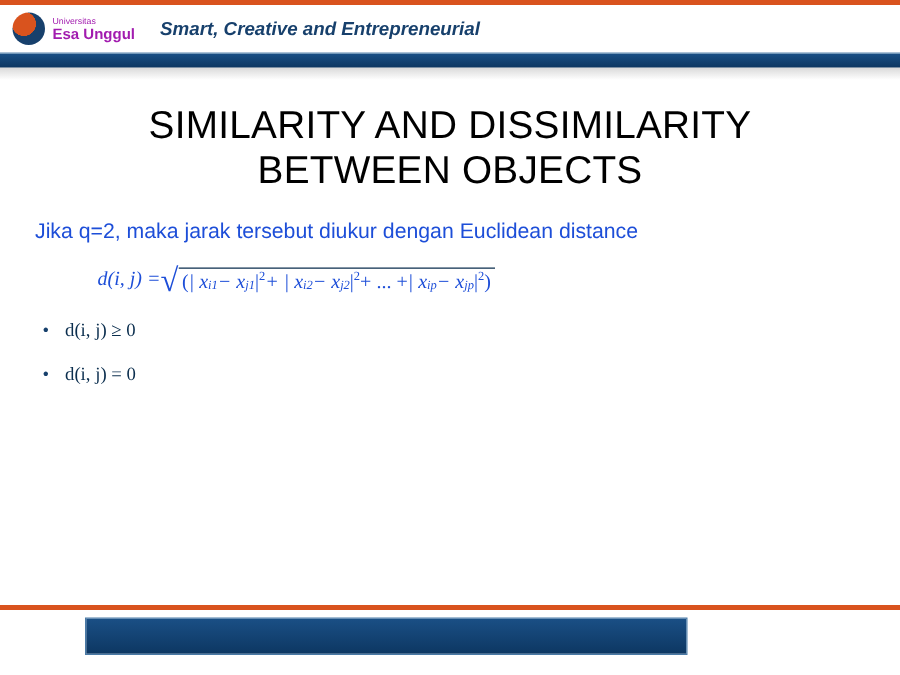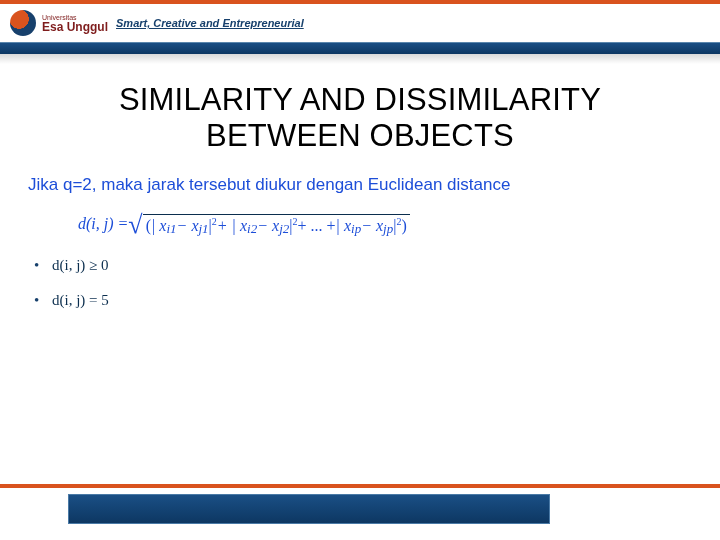--- a/index.html
+++ b/index.html
@@ -33,33 +33,32 @@
     align-items: center;
     gap: 6px;
   }
   .logo-swirl {
     width: 26px; height: 26px;
     border-radius: 50%;
     background: radial-gradient(circle at 35% 35%, #d9531e 0 40%, #17406c 41% 100%);
     position: relative;
   }
   .logo-text {
-    color: #7f1d1d;
+    color: #a21caf;
     font-size: 12px;
     font-weight: bold;
     line-height: 1;
   }
   .logo-text .small { font-size: 7px; font-weight: normal; display: block; }
   .tagline {
-    margin-left: 8px;
+    margin-left: 20px;
     color: #17406c;
     font-style: italic;
     font-weight: bold;
-    font-size: 11px;
-    text-decoration: underline;
+    font-size: 15px;
   }
   .header-blue-bar {
     position: absolute;
     left: 0; right: 0;
     top: 42px;
     height: 12px;
     background: linear-gradient(#1a4f85, #0d3762);
     border-top: 1px solid #5a86ad;
   }
   .header-shadow {
@@ -96,21 +95,21 @@
     white-space: nowrap;
   }
   .formula .it { font-style: italic; }
   .formula .sqrt-sym { font-size: 26px; position: relative; top: 1px; }
   .formula .over {
     border-top: 1.2px solid #0b2e4e;
     padding: 2px 3px 0 3px;
     display: inline-flex;
     align-items: center;
   }
-  .formula sub { font-size: 13px; font-style: italic; position: relative; bottom: -3px; }
+  .formula sub { font-size: 10px; font-style: italic; position: relative; bottom: -3px; }
   .formula sup { font-size: 10px; position: relative; top: -4px; }
   .props {
     list-style: none;
     margin-left: 6px;
     color: #0b2e4e;
     font-family: "Cambria Math", "Times New Roman", serif;
     font-size: 15px;
   }
   .props li {
     margin: 18px 0;
@@ -172,20 +171,20 @@
   <div class="formula">
     <span class="it">d(i, j) =</span>
     <span class="sqrt-sym">√</span>
     <span class="over">
       (<span class="it">| x</span><sub>i1</sub><span class="it"> − x</span><sub>j1</sub><span> |</span><sup>2</sup><span class="it"> + | x</span><sub>i2</sub><span class="it"> − x</span><sub>j2</sub><span> |</span><sup>2</sup><span> + ... + </span><span class="it">| x</span><sub>ip</sub><span class="it"> − x</span><sub>jp</sub><span> |</span><sup>2</sup>)
     </span>
   </div>
 
   <ul class="props">
     <li>d(i, j) ≥ 0</li>
-    <li>d(i, j) = 5</li>
+    <li>d(i, j) = 0</li>
   </ul>
 </div>
 
 <div class="footer">
   <div class="footer-top-border"></div>
   <div class="footer-blue"></div>
 </div>
 
 </body></html>

